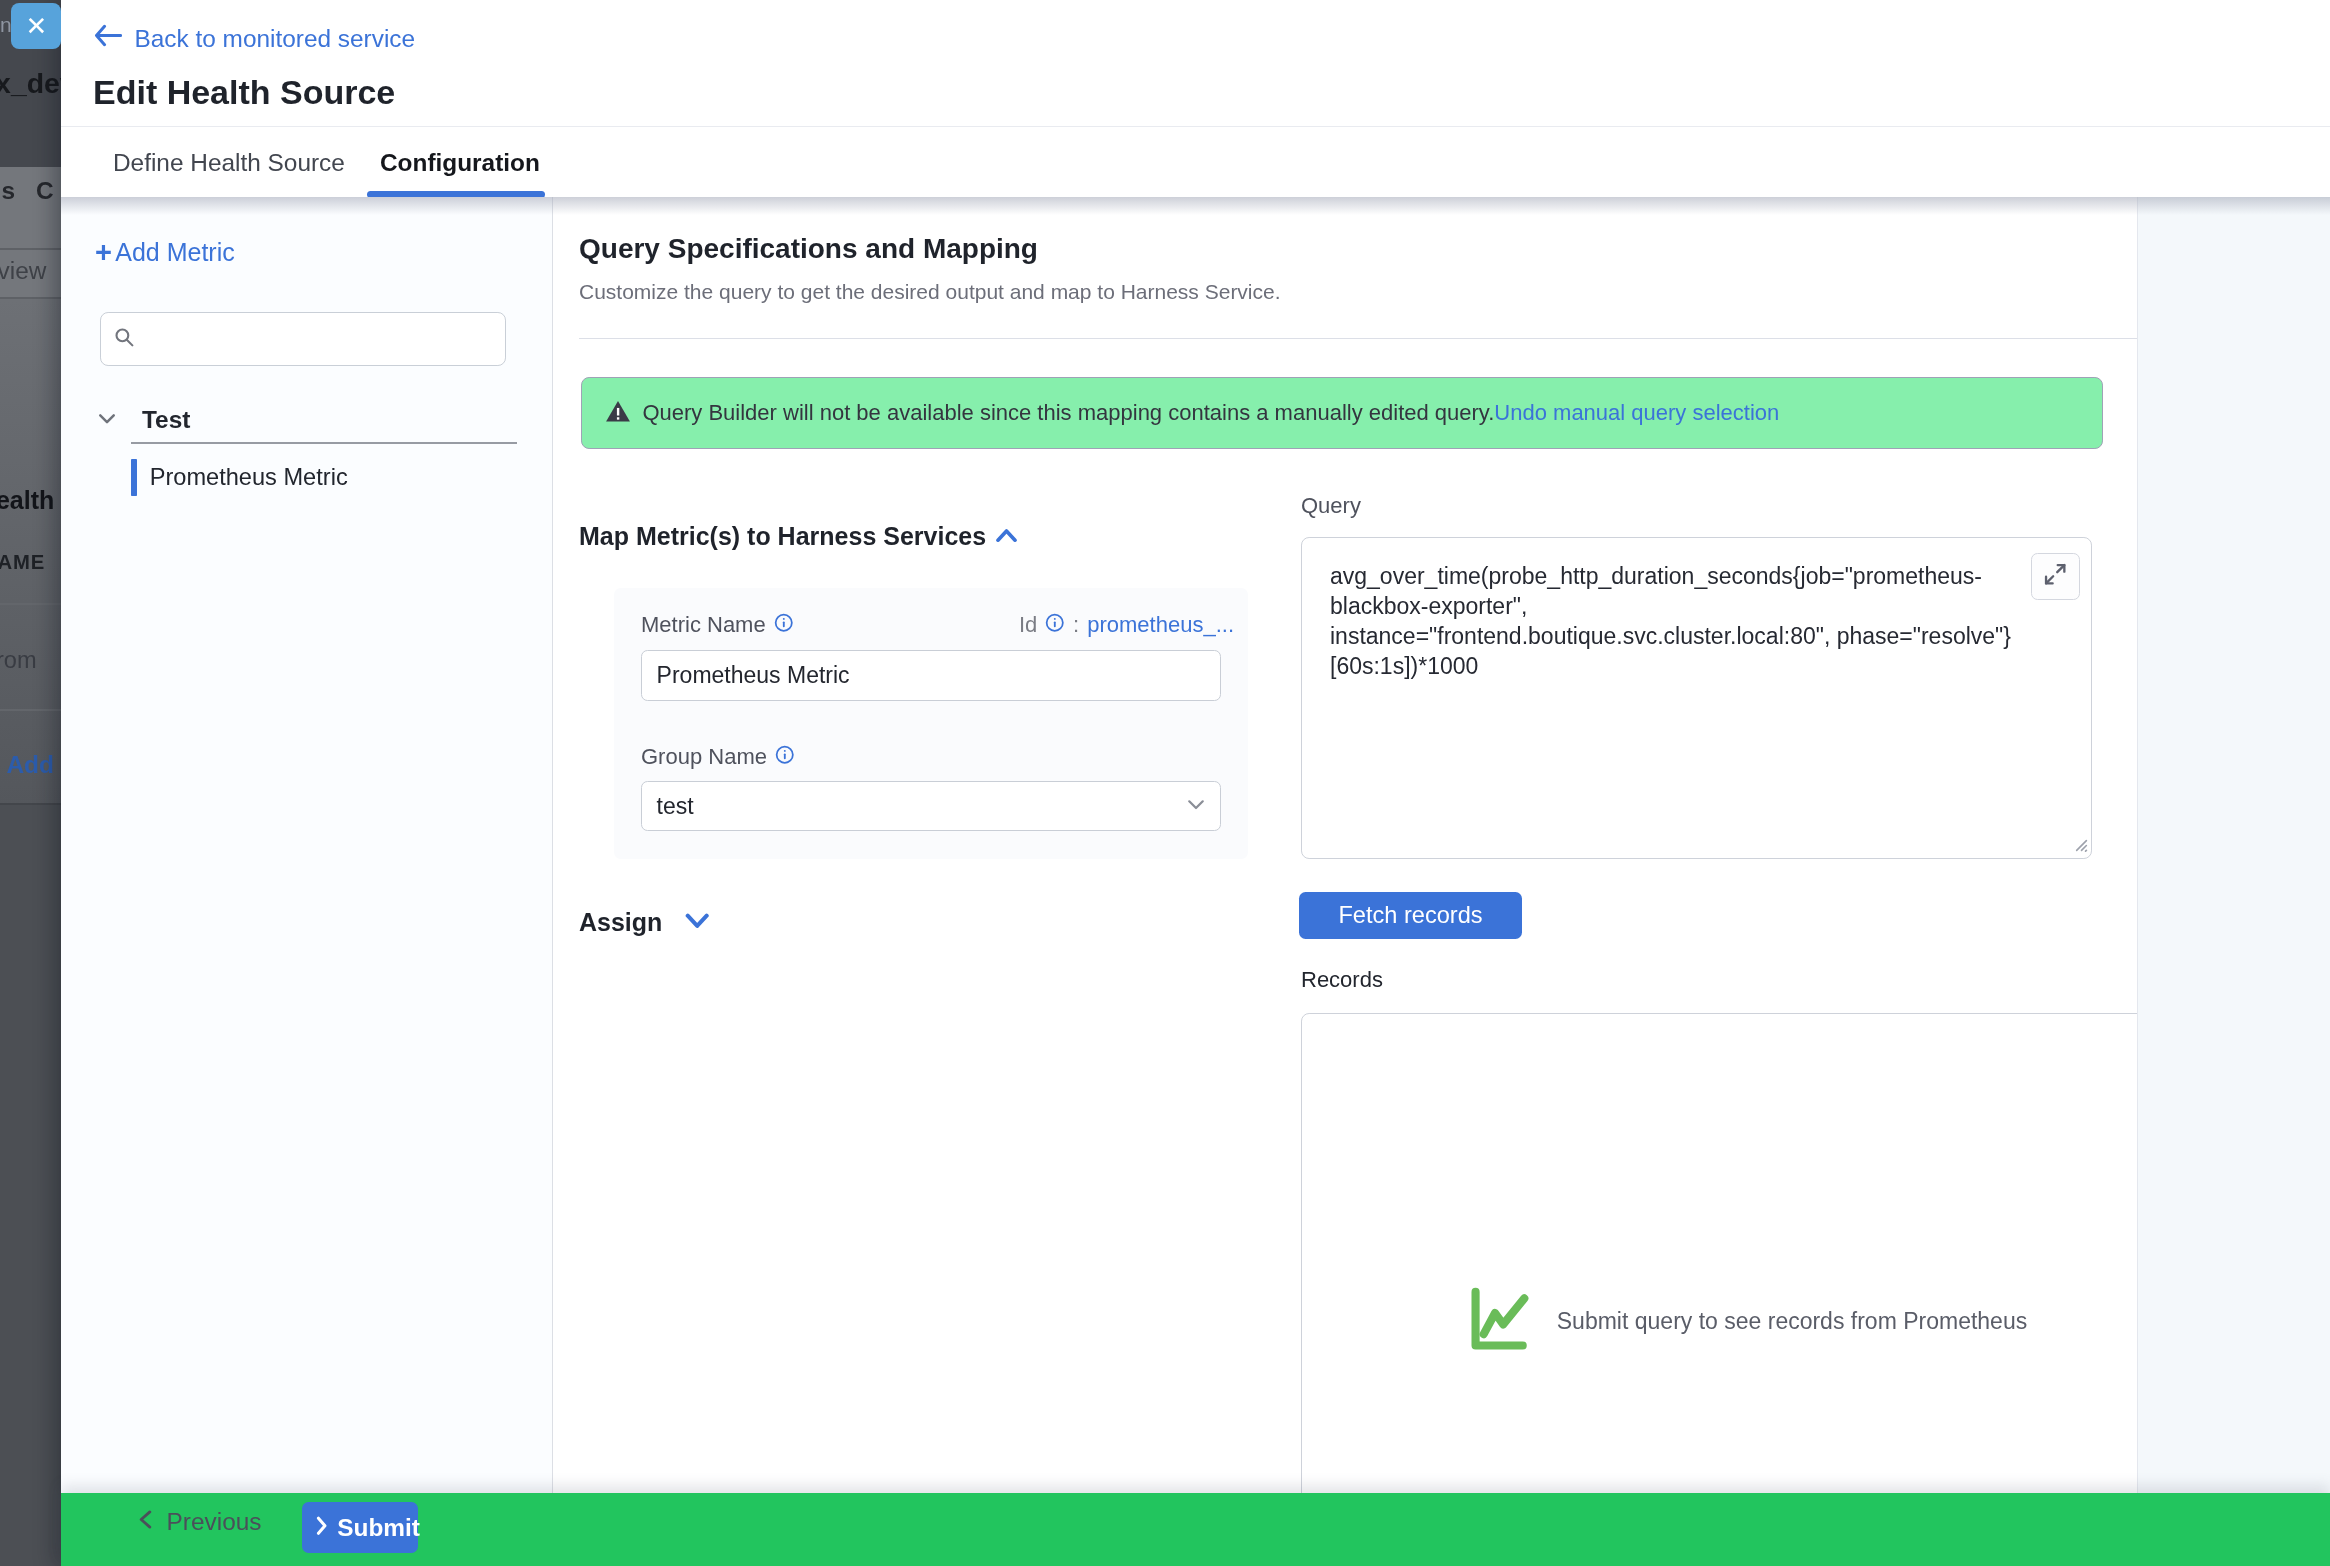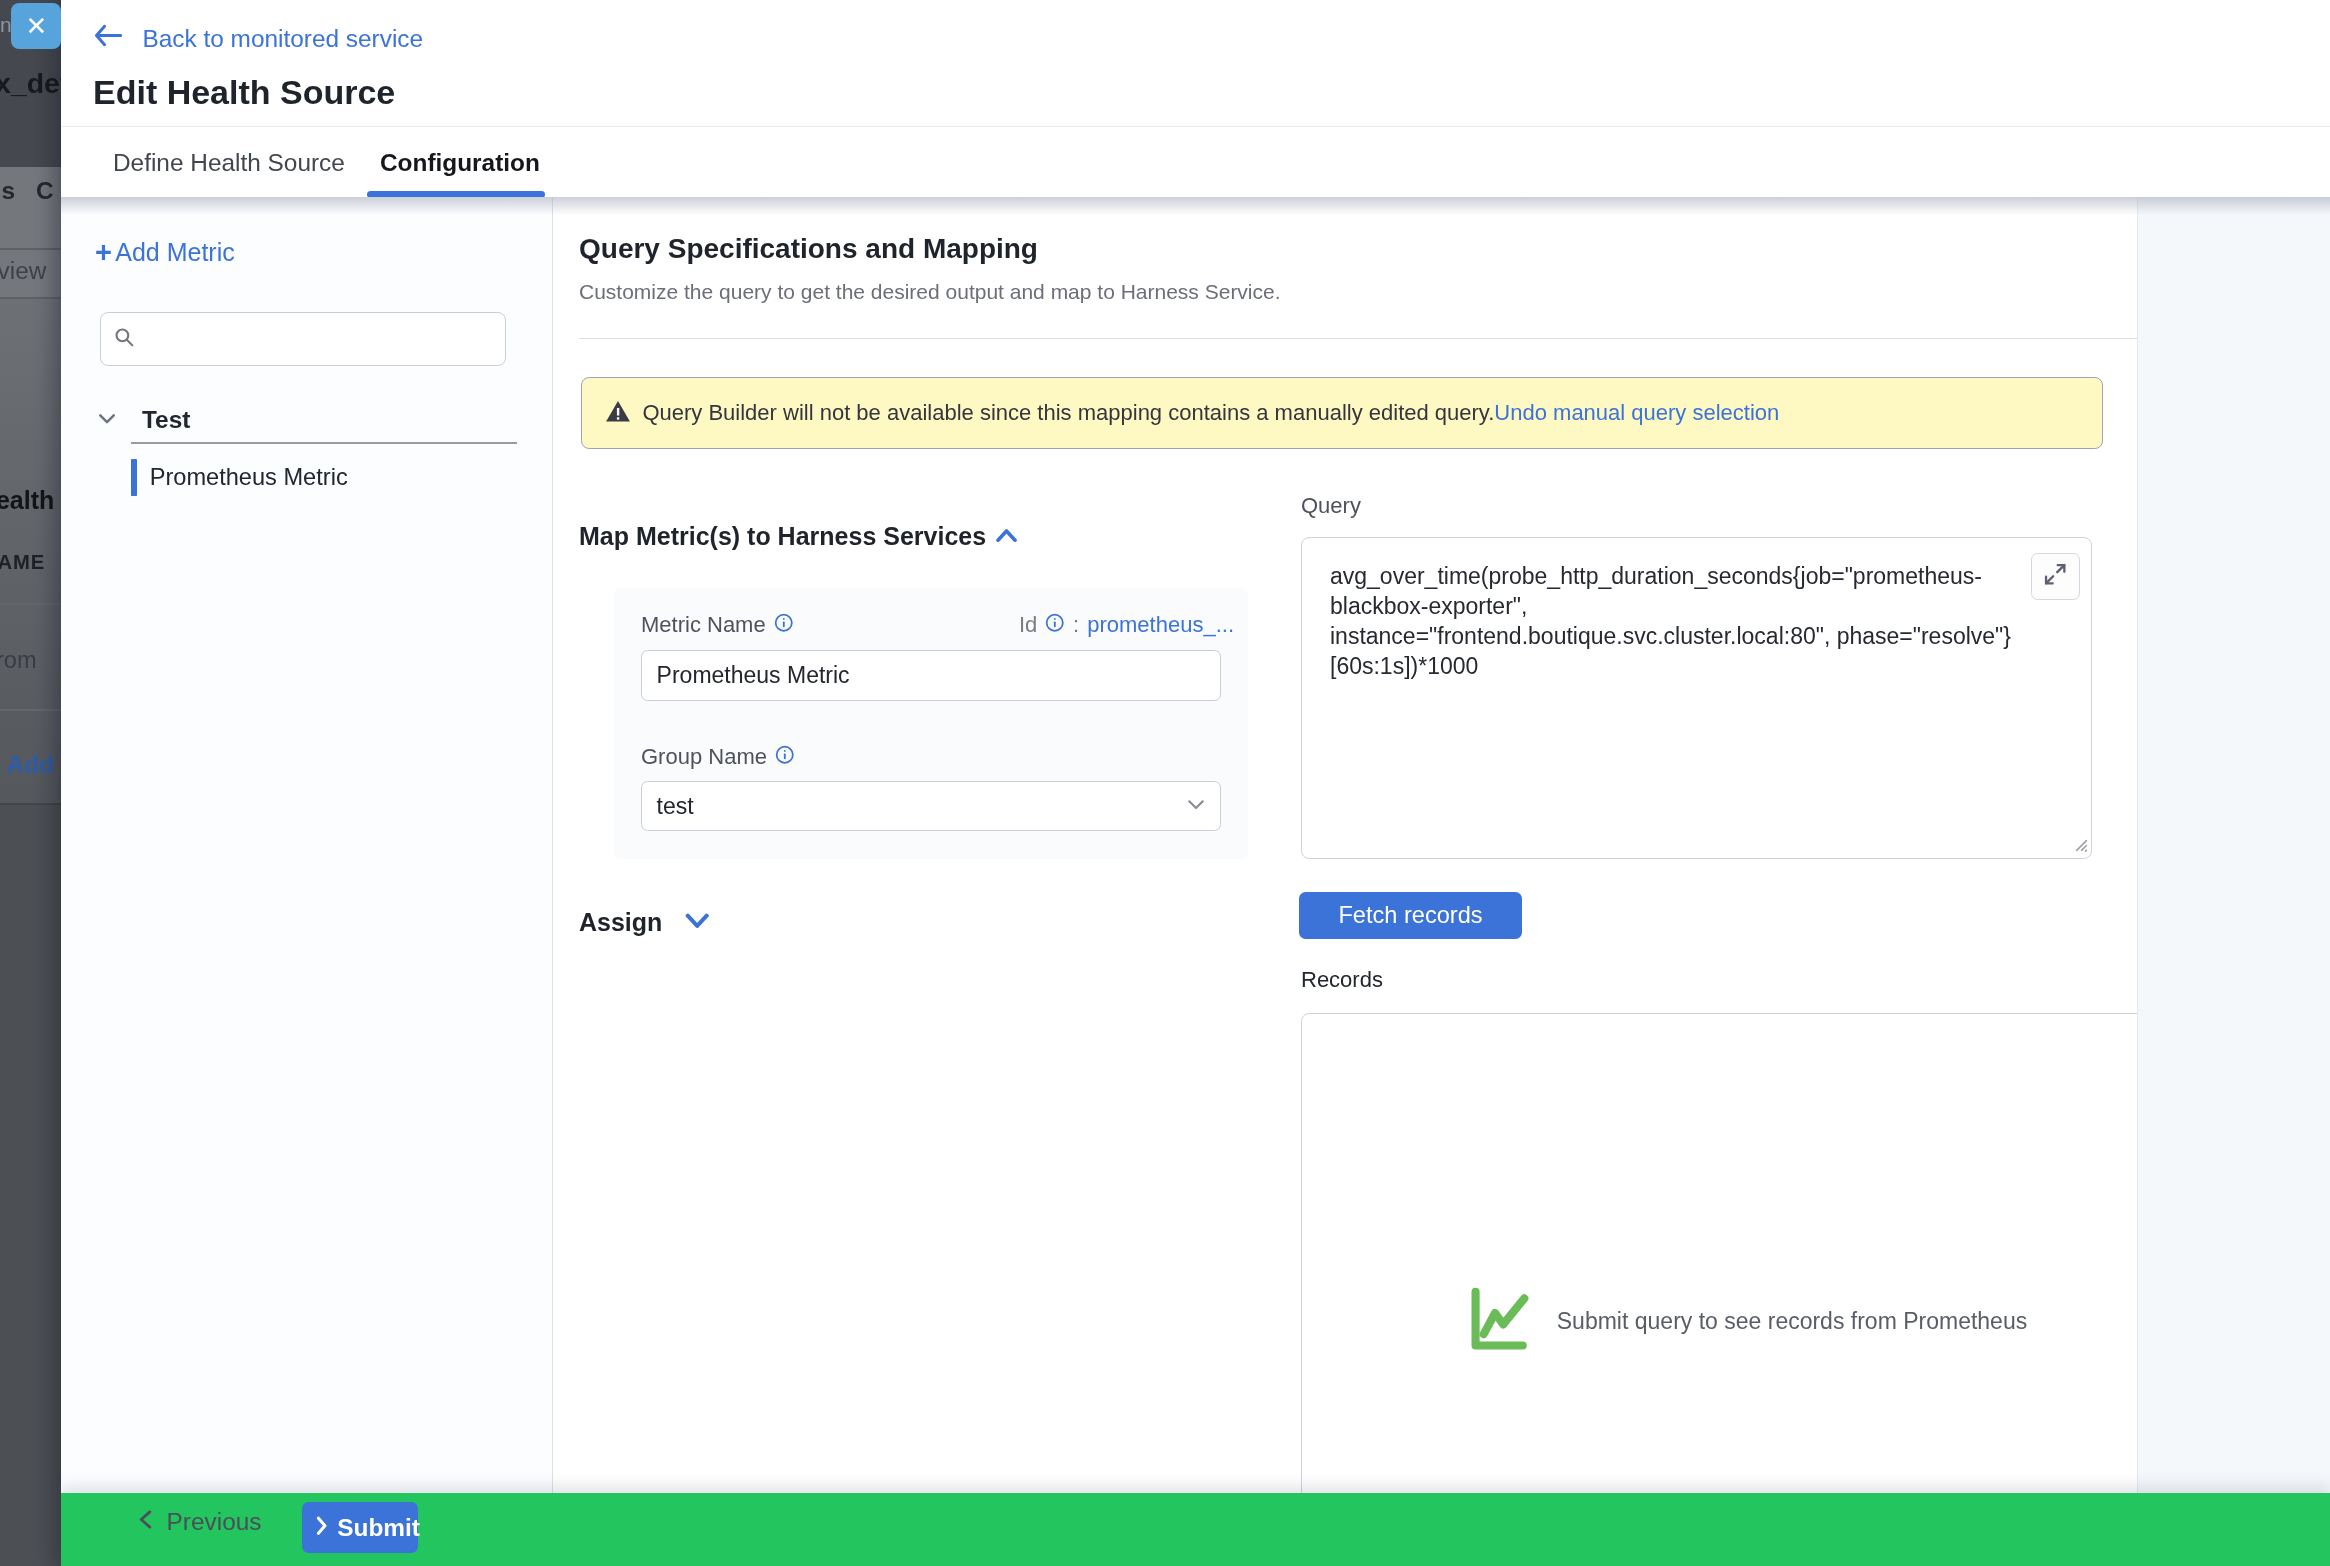--- a/index.html
+++ b/index.html
@@ -19,21 +19,21 @@
   
   .close-btn { position:absolute; left:11.4px; top:3.3px; width:50px; height:46px; border:none;
     border-radius:8.1px; background:#57a3db; color:#fff; font-size:26px; line-height:46px;
     text-align:center; cursor:pointer; z-index:30; font-family:"Liberation Sans",sans-serif; }
 
   
   .drawer { position:absolute; left:61px; top:0; width:2269px; height:1567px; background:#fff;
     box-shadow:-6.5px 0 21px rgba(10,15,25,.38); }
 
   .drawer-header { position:absolute; left:0; top:0; width:100%; height:126px; background:#fff; }
-  .back-link { position:absolute; left:32.5px; top:24.4px; display:flex; align-items:center; gap:21px;
+  .back-link { position:absolute; left:32.5px; top:24.4px; display:flex; align-items:center; gap:13px;
     color:#3b73d8; font-size:24.4px; cursor:pointer; text-decoration:none; }
   .drawer-title { position:absolute; left:32px; top:73px; font-size:34px; font-weight:700; color:#1f232b; }
 
   .tabbar { position:absolute; left:0; top:126px; width:100%; height:71px; background:#fff;
     border-top:0.8px solid #e9ebf0; }
   .tab { position:absolute; top:0; height:71px; display:flex; align-items:center; font-size:24.4px;
     color:#42464f; cursor:pointer; }
   .tab-define { left:52px; }
   .tab-config { left:319px; font-weight:700; color:#15171c; }
   .tab-underline { position:absolute; left:306px; bottom:-0.8px; width:178px; height:7.3px;
@@ -64,21 +64,21 @@
   .metric-sel-bar { margin-left:70px; width:5.7px; height:37px; background:#3b73d8; border-radius:0.8px; }
   .tree-metric-label { margin-left:13px; font-size:23.6px; color:#22262e; }
   .right-gutter { position:absolute; left:2076px; top:0; width:193px; height:1297px;
     background:#f4f8fb; border-left:0.8px solid #e4e7ee; }
 
   .page-heading { position:absolute; left:518px; top:36px; font-size:28px; font-weight:700; color:#1f232b; }
   .page-subheading { position:absolute; left:518px; top:83px; font-size:21px; color:#6c6e79; }
   .heading-divider { position:absolute; left:518px; top:141px; width:1558px; height:0.8px; background:#dcdfe7; }
 
   .warning-box { position:absolute; left:520px; top:180px; width:1522px; height:72px;
-    border:1.6px solid #9fa2b6; border-radius:8.1px; background:#fef9c3; display:flex; align-items:center;
+    border:1.6px solid #9fa2b6; border-radius:8.1px; background:#86efac; display:flex; align-items:center;
     padding:0 23px; }
   .warning-text { font-size:22px; color:#34353f; margin-left:11.4px; }
   .warning-link { font-size:22px; color:#3b73d8; cursor:pointer; }
 
   .map-header { position:absolute; left:518px; top:325px; display:flex; align-items:center; gap:9px;
     cursor:pointer; }
   .map-title { font-size:25px; font-weight:700; color:#1f232b; }
 
   .map-card { position:absolute; left:553px; top:391px; width:634px; height:271px;
     background:#fafbfd; border-radius:6.5px; }

